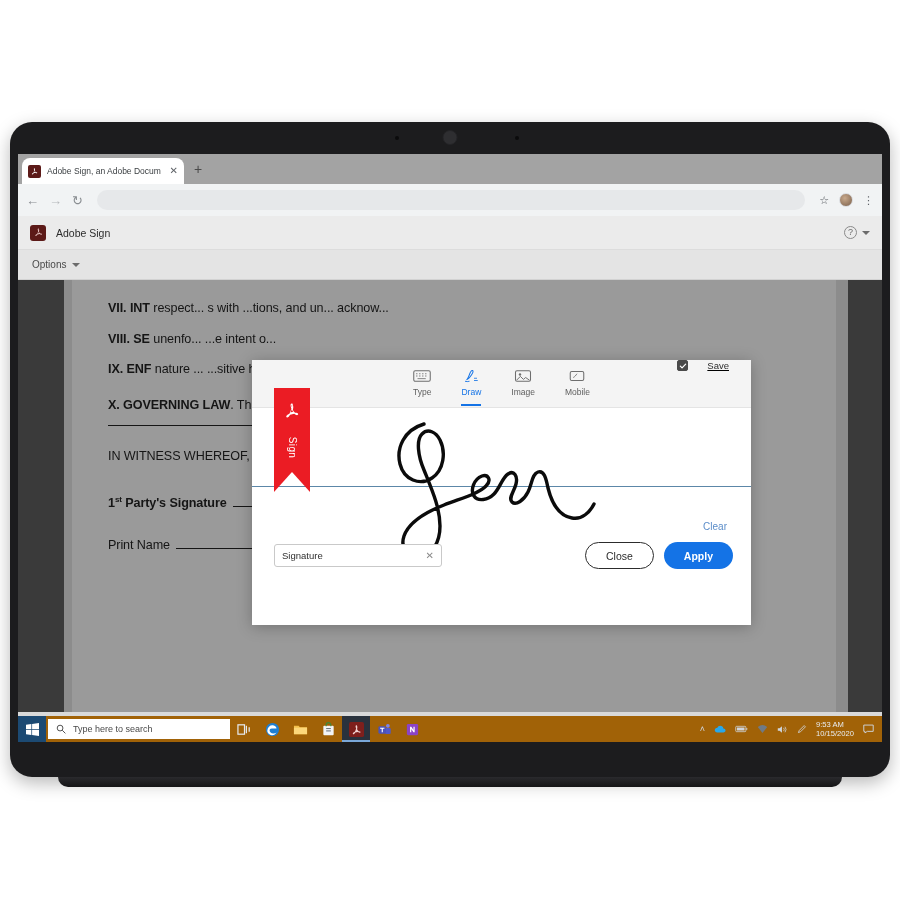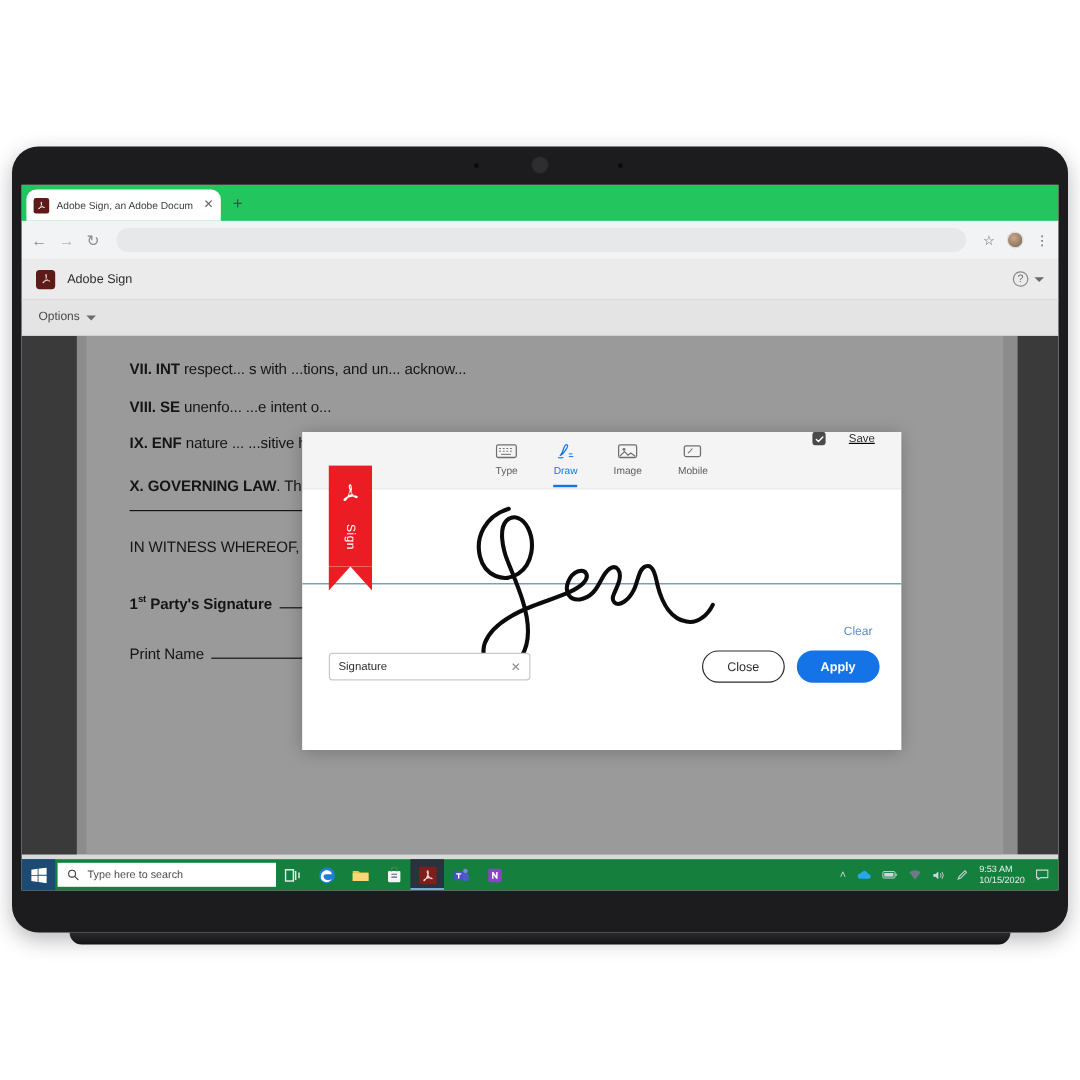--- a/index.html
+++ b/index.html
@@ -42,21 +42,21 @@
   #screen {
     position: absolute;
     left: 8px; top: 32px;
     width: 864px; height: 588px;
     background: #d9d9d9;
     overflow: hidden;
   }
 
   
   #tabstrip {
-    height: 30px; background: #22c55e; position: relative;
+    height: 30px; background: #a3a3a3; position: relative;
   }
   .tab {
     position: absolute; left: 4px; top: 4px;
     height: 26px; width: 162px;
     background: #fff; border-radius: 8px 8px 0 0;
     display: flex; align-items: center; padding: 0 6px; gap: 6px;
   }
   .tab-favicon {
     width: 13px; height: 13px; border-radius: 2px;
     background: #5c1a18; display: flex; align-items: center;
@@ -246,21 +246,21 @@
     width: 20px; height: 20px;
   }
   #sign-tag .tag-label {
     position: absolute; left: 50%; top: 54px; transform: translate(-50%,0) rotate(90deg);
     font-size: 10px; color: #fff; white-space: nowrap; letter-spacing: .4px;
   }
 
   
   #taskbar {
     position: absolute; left: 0; bottom: 0; width: 100%; height: 26px;
-    background: #15803d; display: flex; align-items: center;
+    background: #a16207; display: flex; align-items: center;
   }
   #start-btn {
     width: 28px; height: 26px; background: #1c4a73;
     display: flex; align-items: center; justify-content: center;
     cursor: pointer; flex: 0 0 auto;
   }
   #start-btn svg { width: 13px; height: 13px; }
   #tb-search {
     width: 182px; height: 20px; background: #fff; margin-left: 2px;
     display: flex; align-items: center; padding: 0 8px; gap: 7px;

